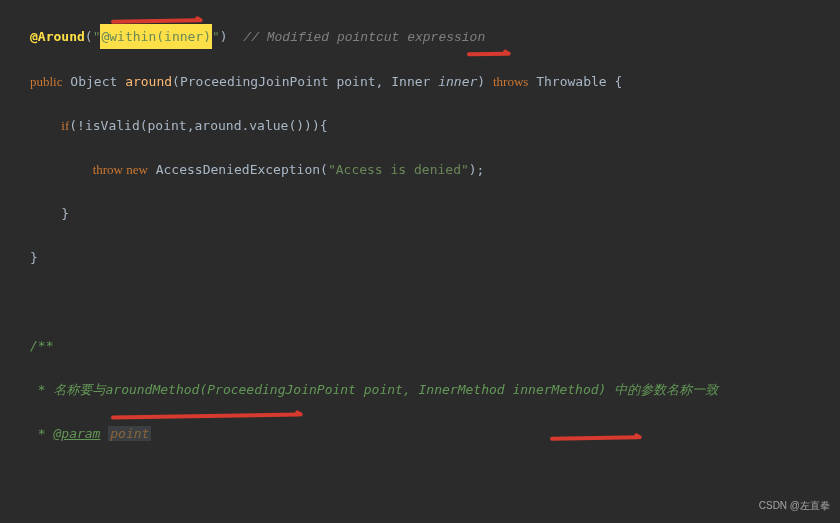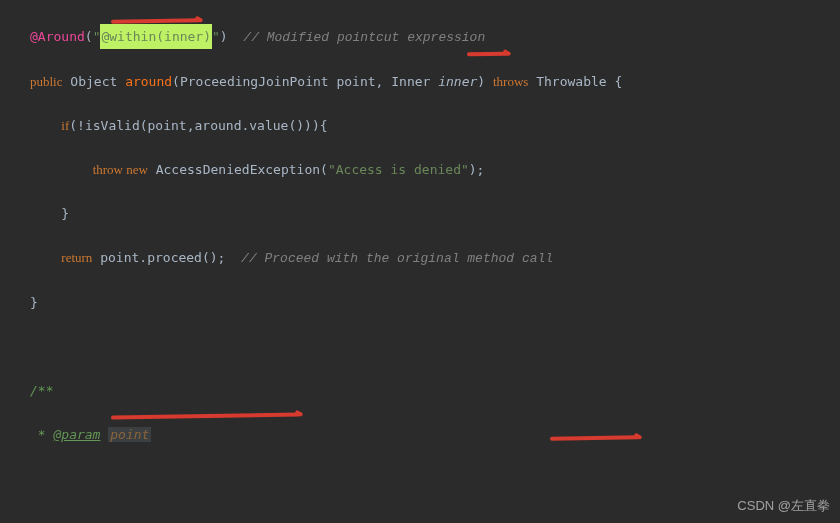--- a/index.html
+++ b/index.html
@@ -14,29 +14,29 @@
     height: 523px;
     overflow: hidden;
     position: relative;
   }
   .code {
     padding: 4px 0 0 30px;
     white-space: pre;
   }
   .line { display: block; min-height: 22px; }
   .k-keyword { color: #cc7832; font-family: Liberation Serif, serif; }
-  .k-anno { color: #ec4899; }
+  .k-anno { color: #fde047; font-weight: bold; }
   .k-string { color: #6a8759; }
   .k-comment { color: #808080; font-style: italic; font-family: Liberation Mono, monospace; }
   .k-doc { color: #629755; font-style: italic; }
   .k-doctag { color: #629755; font-style: italic; text-decoration: underline; }
   .k-docparam { color: #8a653b; font-style: italic; background: #3c3f41; padding: 0 2px; }
-  .k-method { color: #f97316; margin-top: 44px; }
+  .k-method { color: #fdba74; margin-top: 44px; }
   .k-param { font-style: italic; }
-  .hl { background: #bef264; padding: 5px 1px; }
+  .hl { background: #fde047; padding: 5px 1px; }
   .annomark {
     position: absolute;
     height: 4px;
     background: #d73a2e;
     border-radius: 2px;
     transform: rotate(-1deg);
   }
   .annomark::after {
     content: "";
     position: absolute;
@@ -47,36 +47,36 @@
     background: #d73a2e;
     border-radius: 2px;
     transform: rotate(30deg);
   }
   .watermark {
     position: absolute;
     right: 10px;
     bottom: 6px;
     color: rgba(255,255,255,0.55);
     font-family: sans-serif;
-    font-size: 13px;
+    font-size: 10px;
   }
 </style>
 </head>
 <body>
 
 <div class="code">
 <span class="line"><span class="k-anno">@Around</span>(<span class="k-string">"</span><span class="k-string hl">@within(inner)</span><span class="k-string">"</span>)  <span class="k-comment">// Modified pointcut expression</span></span>
 <span class="line"><span class="k-keyword">public</span><span> Object </span><span class="k-method">around</span><span>(ProceedingJoinPoint point, Inner </span><span class="k-param">inner</span><span>) </span><span class="k-keyword">throws</span><span> Throwable {</span></span>
 <span class="line">    <span class="k-keyword">if</span><span>(!isValid(point,around.value())){</span></span>
 <span class="line">        <span class="k-keyword">throw</span><span class="k-keyword"> new</span><span> AccessDeniedException(</span><span class="k-string">"Access is denied"</span><span>);</span></span>
 <span class="line">    <span>}</span></span>
-<span class="line">    <span class="k-keyword">return</span><span> point.proceed();  </span><span class="k-comment">// Proceed with the original method call</span></span>
 <span class="line"><span>}</span></span>
 <span class="line"></span>
 <span class="line"><span class="k-doc">/**</span></span>
+<span class="line"><span class="k-doc"> * 名称要与aroundMethod(ProceedingJoinPoint point, InnerMethod innerMethod) 中的参数名称一致</span></span>
 <span class="line"><span class="k-doc"> * </span><span class="k-doctag">@param</span> <span class="k-docparam">point</span></span>
 
 
 
 
 
 
 
 
 

